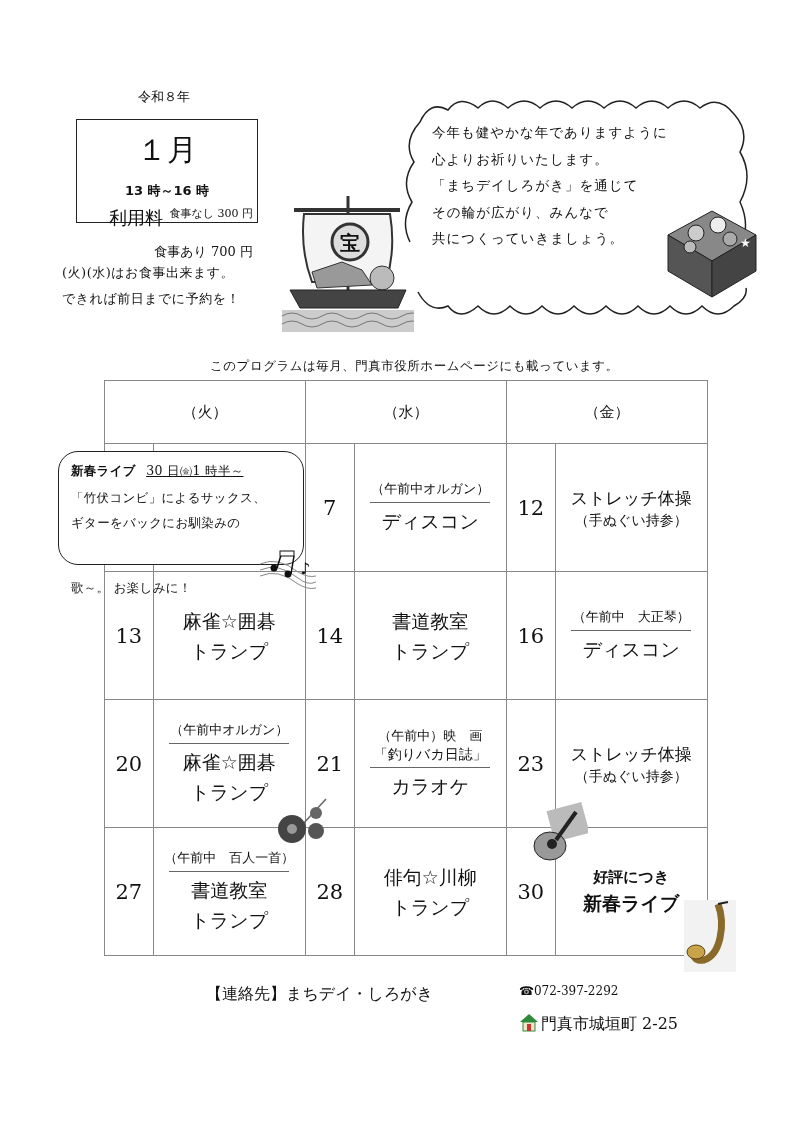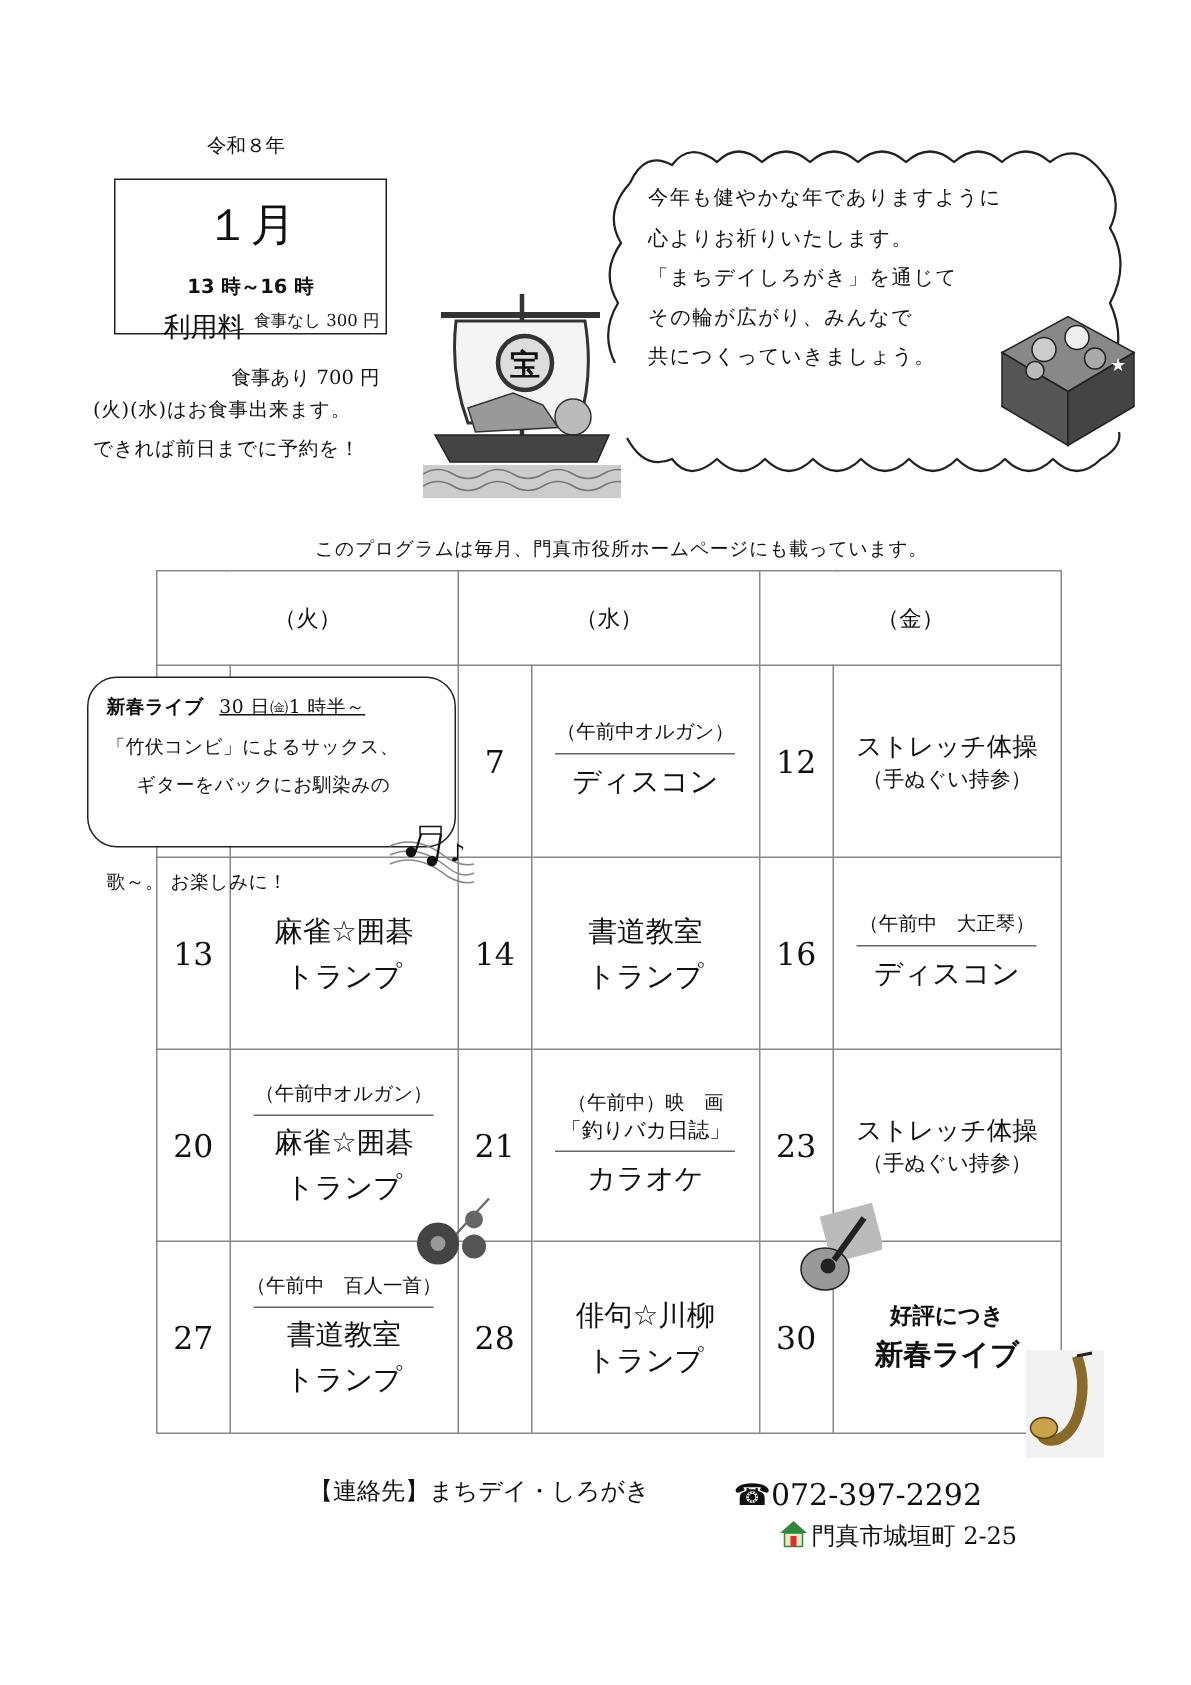--- a/index.html
+++ b/index.html
@@ -25,21 +25,21 @@
   #cal td.num{width:48px;font-size:21px;}
   #cal td.act{width:152px;font-size:19px;line-height:30px;}
   #cal tr.r td{height:127px;}
   .sub{font-size:13px;line-height:18px;display:block;}
   .rule{display:block;width:120px;margin:4px auto 3px auto;border-top:1.5px solid #666;}
   .small{font-size:14px;display:block;line-height:20px;}
   .bold{font-weight:bold;}
   #bubble{left:58px;top:451px;width:246px;height:114px;border:1.5px solid #222;border-radius:20px;background:#fff;box-sizing:border-box;z-index:5;}
   #bubble .t{position:absolute;left:12px;font-size:12.5px;letter-spacing:0.3px;}
   #contact1{left:206px;top:984px;font-size:16px;}
-  #contact-phone{left:489px;top:984px;font-size:20px;text-align:right;}
+  #contact-phone{left:519px;top:984px;font-size:12px;text-align:right;}
   #contact-addr{left:519px;top:1012px;font-size:16px;}
   .deco{z-index:6;}
 </style>
 </head>
 <body>
 
 <div id="era" class="abs">令和８年</div>
 <div id="monthbox" class="abs">
   <div id="month">１月</div>
   <div id="hours" class="sans">13 時～16 時</div>
@@ -180,21 +180,21 @@
   </tr>
 </tbody>
   </table>
 
 <div id="bubble" class="abs">
   <div class="t" style="top:11px;">
     <span class="sans bold">新春ライブ</span>
     <span style="text-decoration:underline;margin-left:6px;">30 日㈮1 時半～</span>
   </div>
   <div class="t" style="top:38px;">「竹伏コンビ」によるサックス、</div>
-  <div class="t" style="top:63px;margin-left:20px;">ギターをバックにお馴染みの</div>
+  <div class="t" style="top:63px;">ギターをバックにお馴染みの</div>
   <div class="t" style="top:80px;margin-top:48px;">歌～。 お楽しみに！</div>
 </div>
 
 <div class="abs deco" style="left:258px;top:548px;width:60px;height:42px;">
   <svg width="60" height="42" viewBox="0 0 60 42">
     <path d="M2 22 Q20 14 40 30 Q50 38 58 34" stroke="#888" fill="none"></path>
     <path d="M2 28 Q20 20 40 36 Q50 42 58 40" stroke="#888" fill="none"></path>
     <path d="M2 16 Q20 8 40 24 Q50 30 58 28" stroke="#888" fill="none"></path>
     <circle cx="16" cy="20" r="3.5" fill="#111"></circle>
     <circle cx="30" cy="26" r="3.5" fill="#111"></circle>

